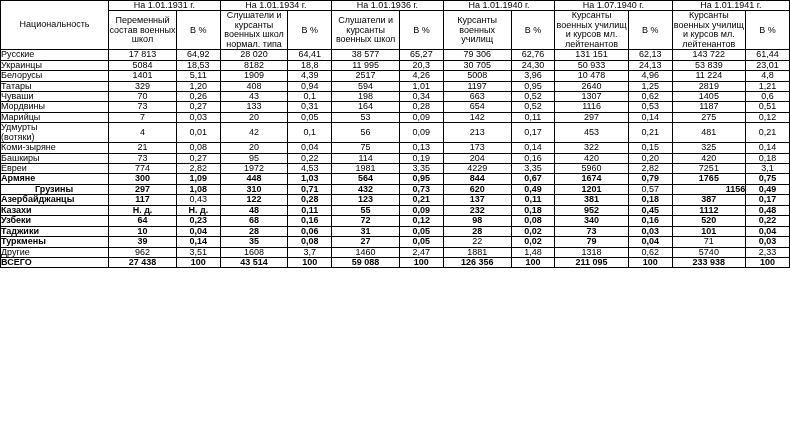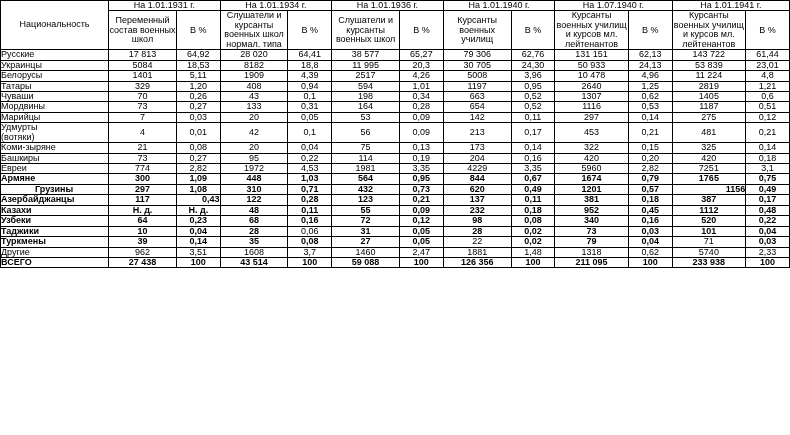--- a/index.html
+++ b/index.html
@@ -309,28 +309,28 @@
           <td class="nat" style="font-weight: bold; padding-left: 34px;">Грузины</td>
           <td class="num" style="font-weight: bold;">297</td>
           <td class="num" style="font-weight: bold;">1,08</td>
           <td class="num" style="font-weight: bold;">310</td>
           <td class="num" style="font-weight: bold;">0,71</td>
           <td class="num" style="font-weight: bold;">432</td>
           <td class="num" style="font-weight: bold;">0,73</td>
           <td class="num" style="font-weight: bold;">620</td>
           <td class="num" style="font-weight: bold;">0,49</td>
           <td class="num" style="font-weight: bold;">1201</td>
-          <td class="num" style="font-weight: bold; margin-top: 28px;">0,57</td>
+          <td class="num" style="font-weight: normal; margin-top: 28px;">0,57</td>
           <td class="num" style="font-weight: bold; text-align: right;">1156</td>
           <td class="num" style="font-weight: bold;">0,49</td>
         </tr>
         <tr>
           <td class="nat" style="font-weight: bold;">Азербайджанцы</td>
           <td class="num" style="font-weight: bold;">117</td>
-          <td class="num" style="font-weight: bold; text-align: right;">0,43</td>
+          <td class="num" style="font-weight: normal;">0,43</td>
           <td class="num" style="font-weight: bold;">122</td>
           <td class="num" style="font-weight: bold;">0,28</td>
           <td class="num" style="font-weight: bold;">123</td>
           <td class="num" style="font-weight: bold;">0,21</td>
           <td class="num" style="font-weight: bold;">137</td>
           <td class="num" style="font-weight: bold;">0,11</td>
           <td class="num" style="font-weight: bold;">381</td>
           <td class="num" style="font-weight: bold;">0,18</td>
           <td class="num" style="font-weight: bold;">387</td>
           <td class="num" style="font-weight: bold;">0,17</td>
@@ -363,21 +363,21 @@
           <td class="num" style="font-weight: bold;">340</td>
           <td class="num" style="font-weight: bold;">0,16</td>
           <td class="num" style="font-weight: bold;">520</td>
           <td class="num" style="font-weight: bold;">0,22</td>
         </tr>
         <tr>
           <td class="nat" style="font-weight: bold;">Таджики</td>
           <td class="num" style="font-weight: bold;">10</td>
           <td class="num" style="font-weight: bold;">0,04</td>
           <td class="num" style="font-weight: bold;">28</td>
-          <td class="num" style="font-weight: normal;">0,06</td>
+          <td class="num" style="font-weight: bold;">0,06</td>
           <td class="num" style="font-weight: bold;">31</td>
           <td class="num" style="font-weight: bold;">0,05</td>
           <td class="num" style="font-weight: bold;">28</td>
           <td class="num" style="font-weight: bold;">0,02</td>
           <td class="num" style="font-weight: bold;">73</td>
           <td class="num" style="font-weight: bold;">0,03</td>
           <td class="num" style="font-weight: bold;">101</td>
           <td class="num" style="font-weight: bold;">0,04</td>
         </tr>
         <tr>

